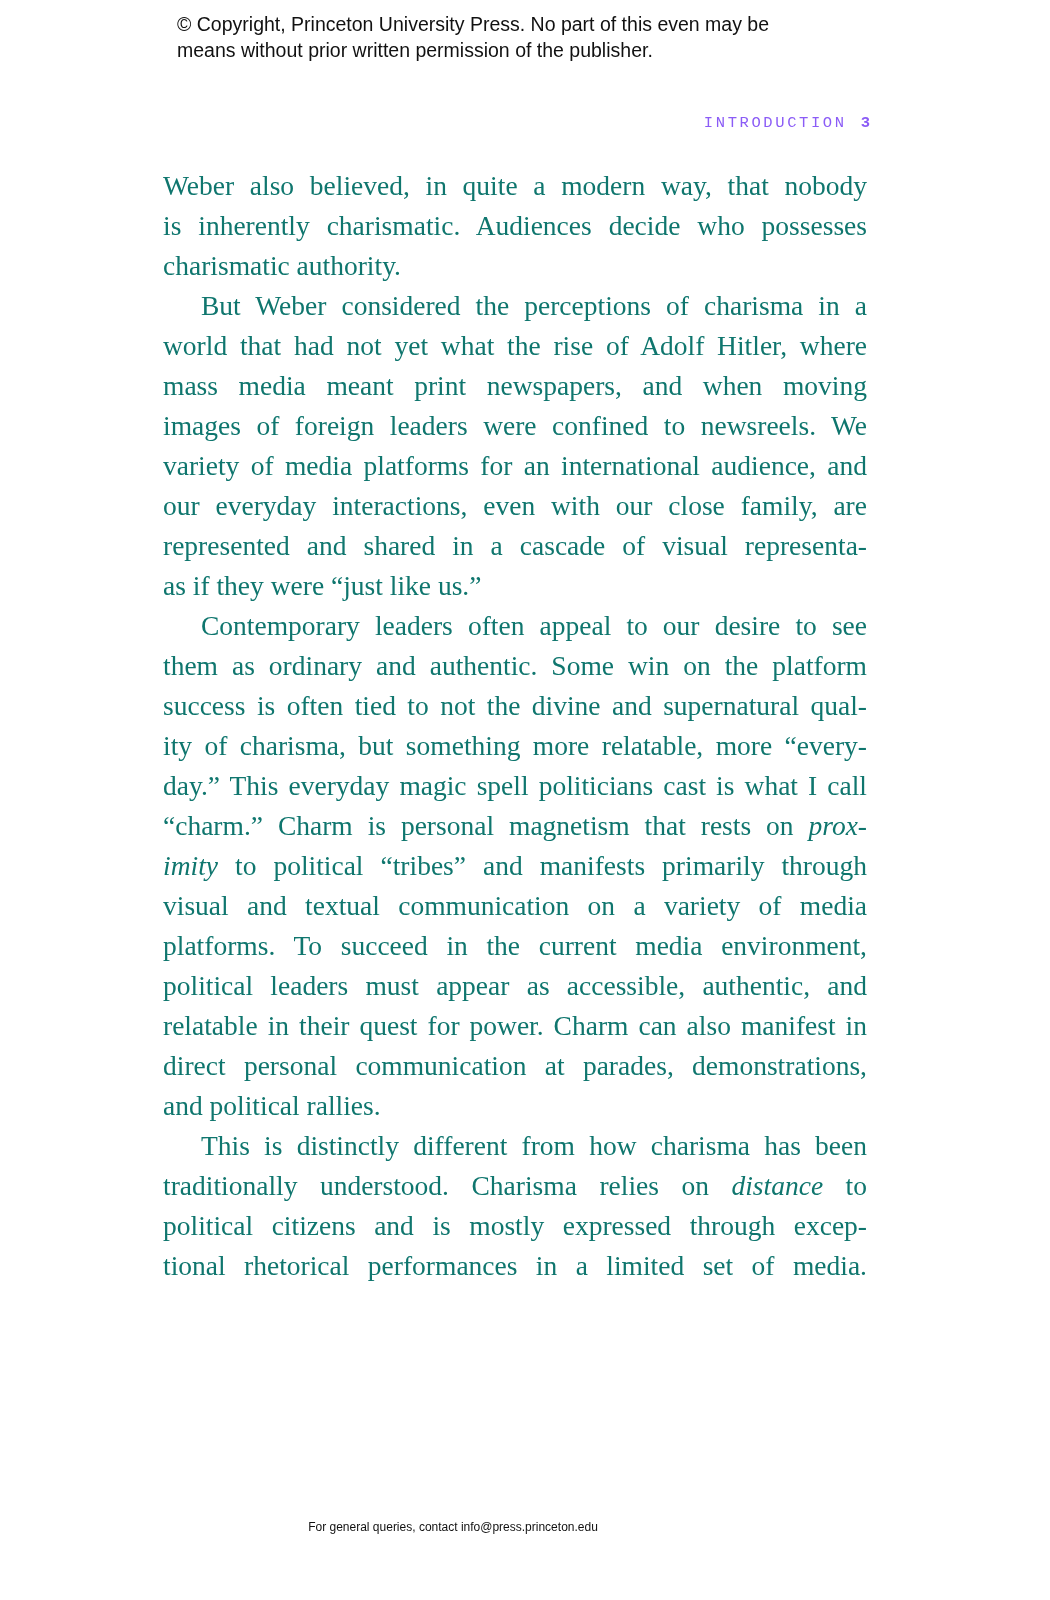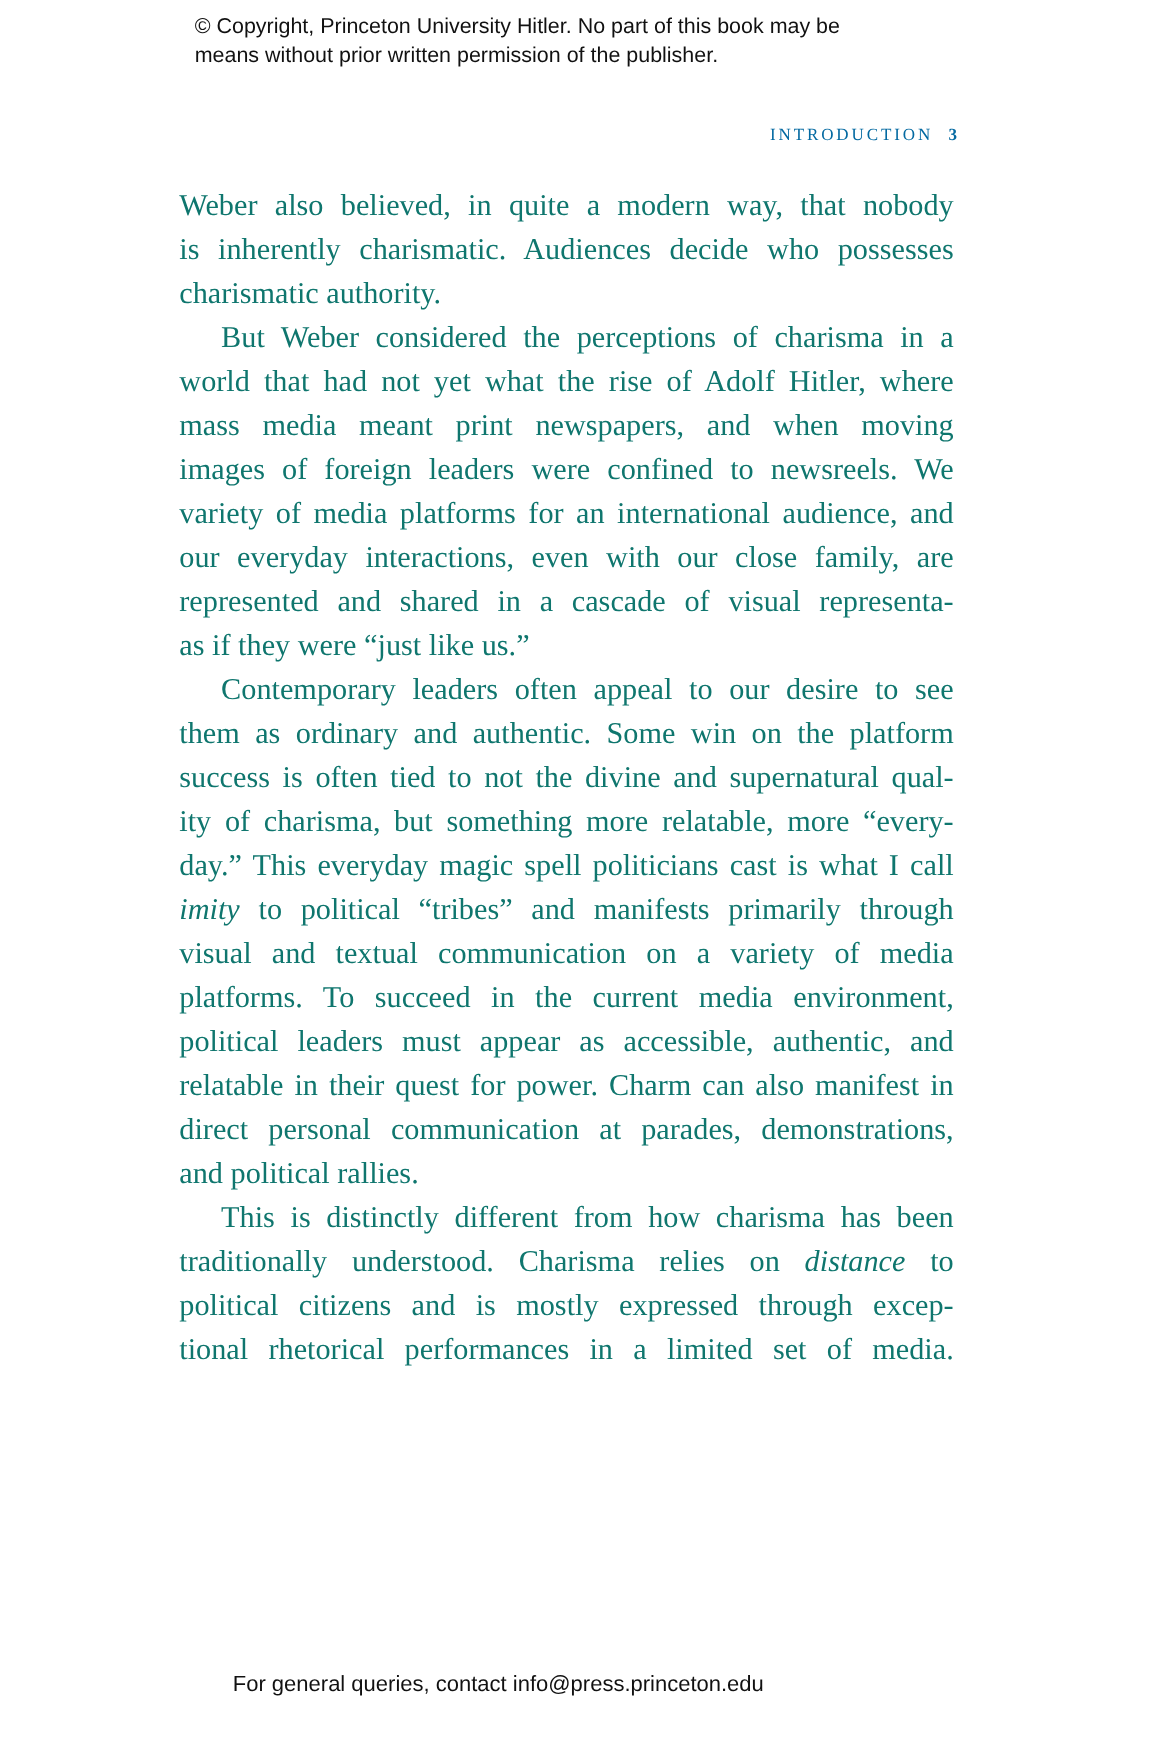--- a/index.html
+++ b/index.html
@@ -4,44 +4,44 @@
 <style>
   html, body { margin: 0; padding: 0; background: #ffffff; }
   body { width: 1050px; height: 1600px; position: relative; overflow: hidden; color: #231f20; }
   .copyright {
     position: absolute; left: 177px; top: 11px; width: 700px;
     font-family: "Liberation Sans", sans-serif; font-size: 19.5px; line-height: 26px; color: #111;
   }
   .copyright div { white-space: nowrap; }
   .running-head {
     position: absolute; right: 180px; top: 114px;
-    font-family: Liberation Serif, serif; font-size: 15.5px; letter-spacing: 2.6px; color: #0369a1;
+    font-family: Liberation Mono, monospace; font-size: 15.5px; letter-spacing: 2.6px; color: #8b5cf6;
   }
   .running-head .pg { margin-left: 14px; font-weight: bold; letter-spacing: 0; }
   .body-text {
     position: absolute; left: 163px; top: 166px; width: 704px;
     font-family: "Liberation Serif", serif; font-size: 27.5px; color: #0f766e;
   }
   .line {
     height: 40px; line-height: 40px;
     text-align: justify; text-align-last: justify; white-space: nowrap;
   }
   .line.last { text-align-last: left; }
   .line.indent { padding-left: 38px; }
   .line span.it { font-style: italic; }
   .footer {
     position: absolute; left: 0; width: 906px; top: 1520px; text-align: center;
-    font-family: "Liberation Sans", sans-serif; font-size: 20px; color: #111;
+    font-family: "Liberation Sans", sans-serif; font-size: 12px; color: #111;
   }
 </style>
 </head>
 <body>
 
 <div class="copyright">
-  <div>© Copyright, Princeton University Hitler. No part of this book may be</div>
+  <div>© Copyright, Princeton University Press. No part of this even may be</div>
   <div>means without prior written permission of the publisher.</div>
 </div>
 
 <div class="running-head">
   <span>INTRODUCTION</span><span class="pg">3</span>
 </div>
 
 <div class="body-text">
   <div class="line">Weber also believed, in quite a modern way, that nobody</div>
   <div class="line">is inherently charismatic. Audiences decide who possesses</div>
@@ -52,20 +52,21 @@
   <div class="line">images of foreign leaders were confined to newsreels. We</div>
   <div class="line">variety of media platforms for an international audience, and</div>
   <div class="line">our everyday interactions, even with our close family, are</div>
   <div class="line">represented and shared in a cascade of visual representa-</div>
   <div class="line last">as if they were “just like us.”</div>
   <div class="line indent">Contemporary leaders often appeal to our desire to see</div>
   <div class="line">them as ordinary and authentic. Some win on the platform</div>
   <div class="line">success is often tied to not the divine and supernatural qual-</div>
   <div class="line">ity of charisma, but something more relatable, more “every-</div>
   <div class="line">day.” This everyday magic spell politicians cast is what I call</div>
+  <div class="line"><span>“charm.” Charm is personal magnetism that rests on </span><span class="it">prox-</span></div>
   <div class="line"><span class="it">imity</span> <span>to political “tribes” and manifests primarily through</span></div>
   <div class="line">visual and textual communication on a variety of media</div>
   <div class="line">platforms. To succeed in the current media environment,</div>
   <div class="line">political leaders must appear as accessible, authentic, and</div>
   <div class="line">relatable in their quest for power. Charm can also manifest in</div>
   <div class="line">direct personal communication at parades, demonstrations,</div>
   <div class="line last">and political rallies.</div>
   <div class="line indent">This is distinctly different from how charisma has been</div>
   <div class="line"><span>traditionally understood. Charisma relies on </span><span class="it">distance</span><span> to</span></div>
   <div class="line">political citizens and is mostly expressed through excep-</div>

